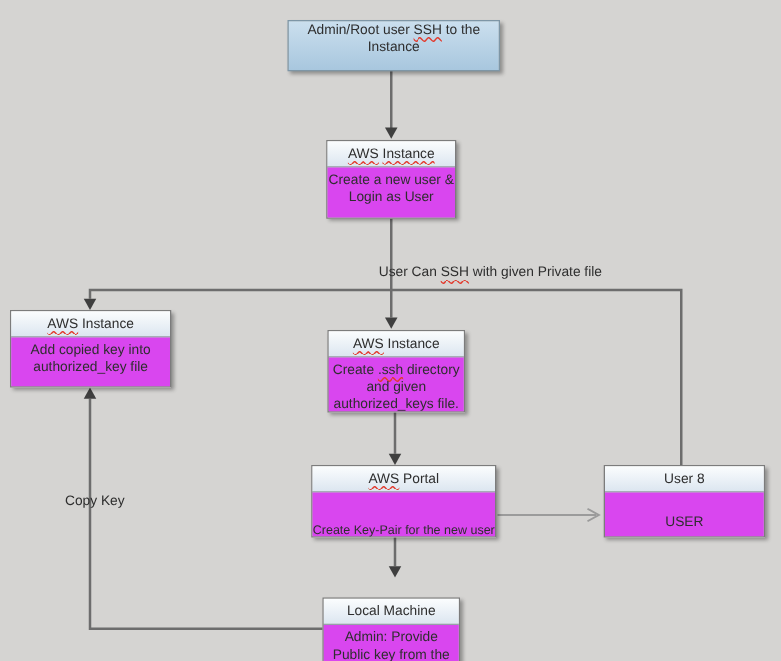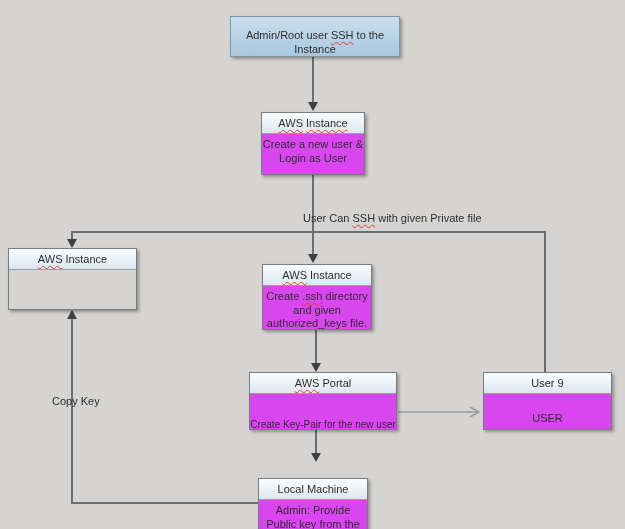--- a/index.html
+++ b/index.html
@@ -6,21 +6,21 @@
   html,body { background:#d5d4d2; }
   body { font-family:"Liberation Sans", sans-serif; }
   .canvas { position:relative; width:625px; height:529px; background:#d5d4d2; overflow:hidden; }
   svg.wires { position:absolute; left:0; top:0; }
   .wire { stroke:#6d6d6d; stroke-width:2; fill:none; }
   .wire-light { stroke:#9b9b9b; stroke-width:1.6; fill:none; }
   .head { fill:#3f3f3f; stroke:none; }
   .node { position:absolute; border:1px solid #7c7c7c; box-shadow:2px 2px 3px rgba(0,0,0,0.33);
           font-size:11px; color:#2e2e2e; text-align:center; }
   .node.blue { background:linear-gradient(#cbdfee,#a8c7de); border-color:#7e96a6;
-               display:flex; align-items:flex-end; justify-content:center; line-height:14px; }
+               display:flex; align-items:flex-start; justify-content:center; line-height:14px; }
   .node-header { height:21px; line-height:20px; background:linear-gradient(#fbfdfe,#dce6f0);
                  border-bottom:1px solid #97a0aa; }
   .node-body { background:#d946ef; line-height:13.5px; padding-top:4px; height:calc(100% - 21px); }
   .node-body.small { font-size:10px; padding-top:24px; }
   .squiggle { text-decoration-line:underline; text-decoration-style:wavy;
               text-decoration-color:#e23b2e; text-decoration-thickness:1px; text-underline-offset:2px; }
   .edge-label { position:absolute; font-size:11px; color:#2e2e2e; white-space:nowrap; }
 </style>
 </head>
 <body>
@@ -55,34 +55,35 @@
     <div><span>Admin/Root user </span><span class="squiggle">SSH</span><span> to the</span><br><span>Instance</span></div>
   </div>
 
   <div class="node" style="left:261px; top:112px; width:104px; height:63px">
     <div class="node-header"><span class="squiggle">AWS</span><span> </span><span class="squiggle">Instance</span></div>
     <div class="node-body"><span>Create a new user &amp;</span><br><span>Login as User</span></div>
   </div>
 
   <div class="node" style="left:8px; top:248px; width:129px; height:62px">
     <div class="node-header"><span class="squiggle">AWS</span><span> Instance</span></div>
+    <div class="node-body"><span>Add copied key into</span><br><span>authorized_key file</span></div>
   </div>
 
   <div class="node" style="left:262px; top:264px; width:110px; height:66px">
     <div class="node-header"><span class="squiggle">AWS</span><span> Instance</span></div>
     <div class="node-body"><span>Create </span><span class="squiggle">.ssh</span><span> directory</span><br><span>and given</span><br><span>authorized_keys file.</span></div>
   </div>
 
   <div class="node" style="left:249px; top:372px; width:148px; height:58px">
     <div class="node-header"><span class="squiggle">AWS</span><span> Portal</span></div>
     <div class="node-body small"><span>Create Key-Pair for the new user</span></div>
   </div>
 
   <div class="node" style="left:483px; top:372px; width:129px; height:58px">
-    <div class="node-header"><span>User 9</span></div>
+    <div class="node-header"><span>User 8</span></div>
     <div class="node-body"><br><span>USER</span></div>
   </div>
 
   <div class="node" style="left:258px; top:478px; width:110px; height:62px">
     <div class="node-header"><span>Local Machine</span></div>
     <div class="node-body"><span>Admin: Provide</span><br><span>Public key from the</span><br><span>Private key</span></div>
   </div>
 
   <div class="edge-label" style="left:303px; top:212px"><span>User Can </span><span class="squiggle">SSH</span><span> with given Private file</span></div>
   <div class="edge-label" style="left:52px; top:395px"><span>Copy Key</span></div>

